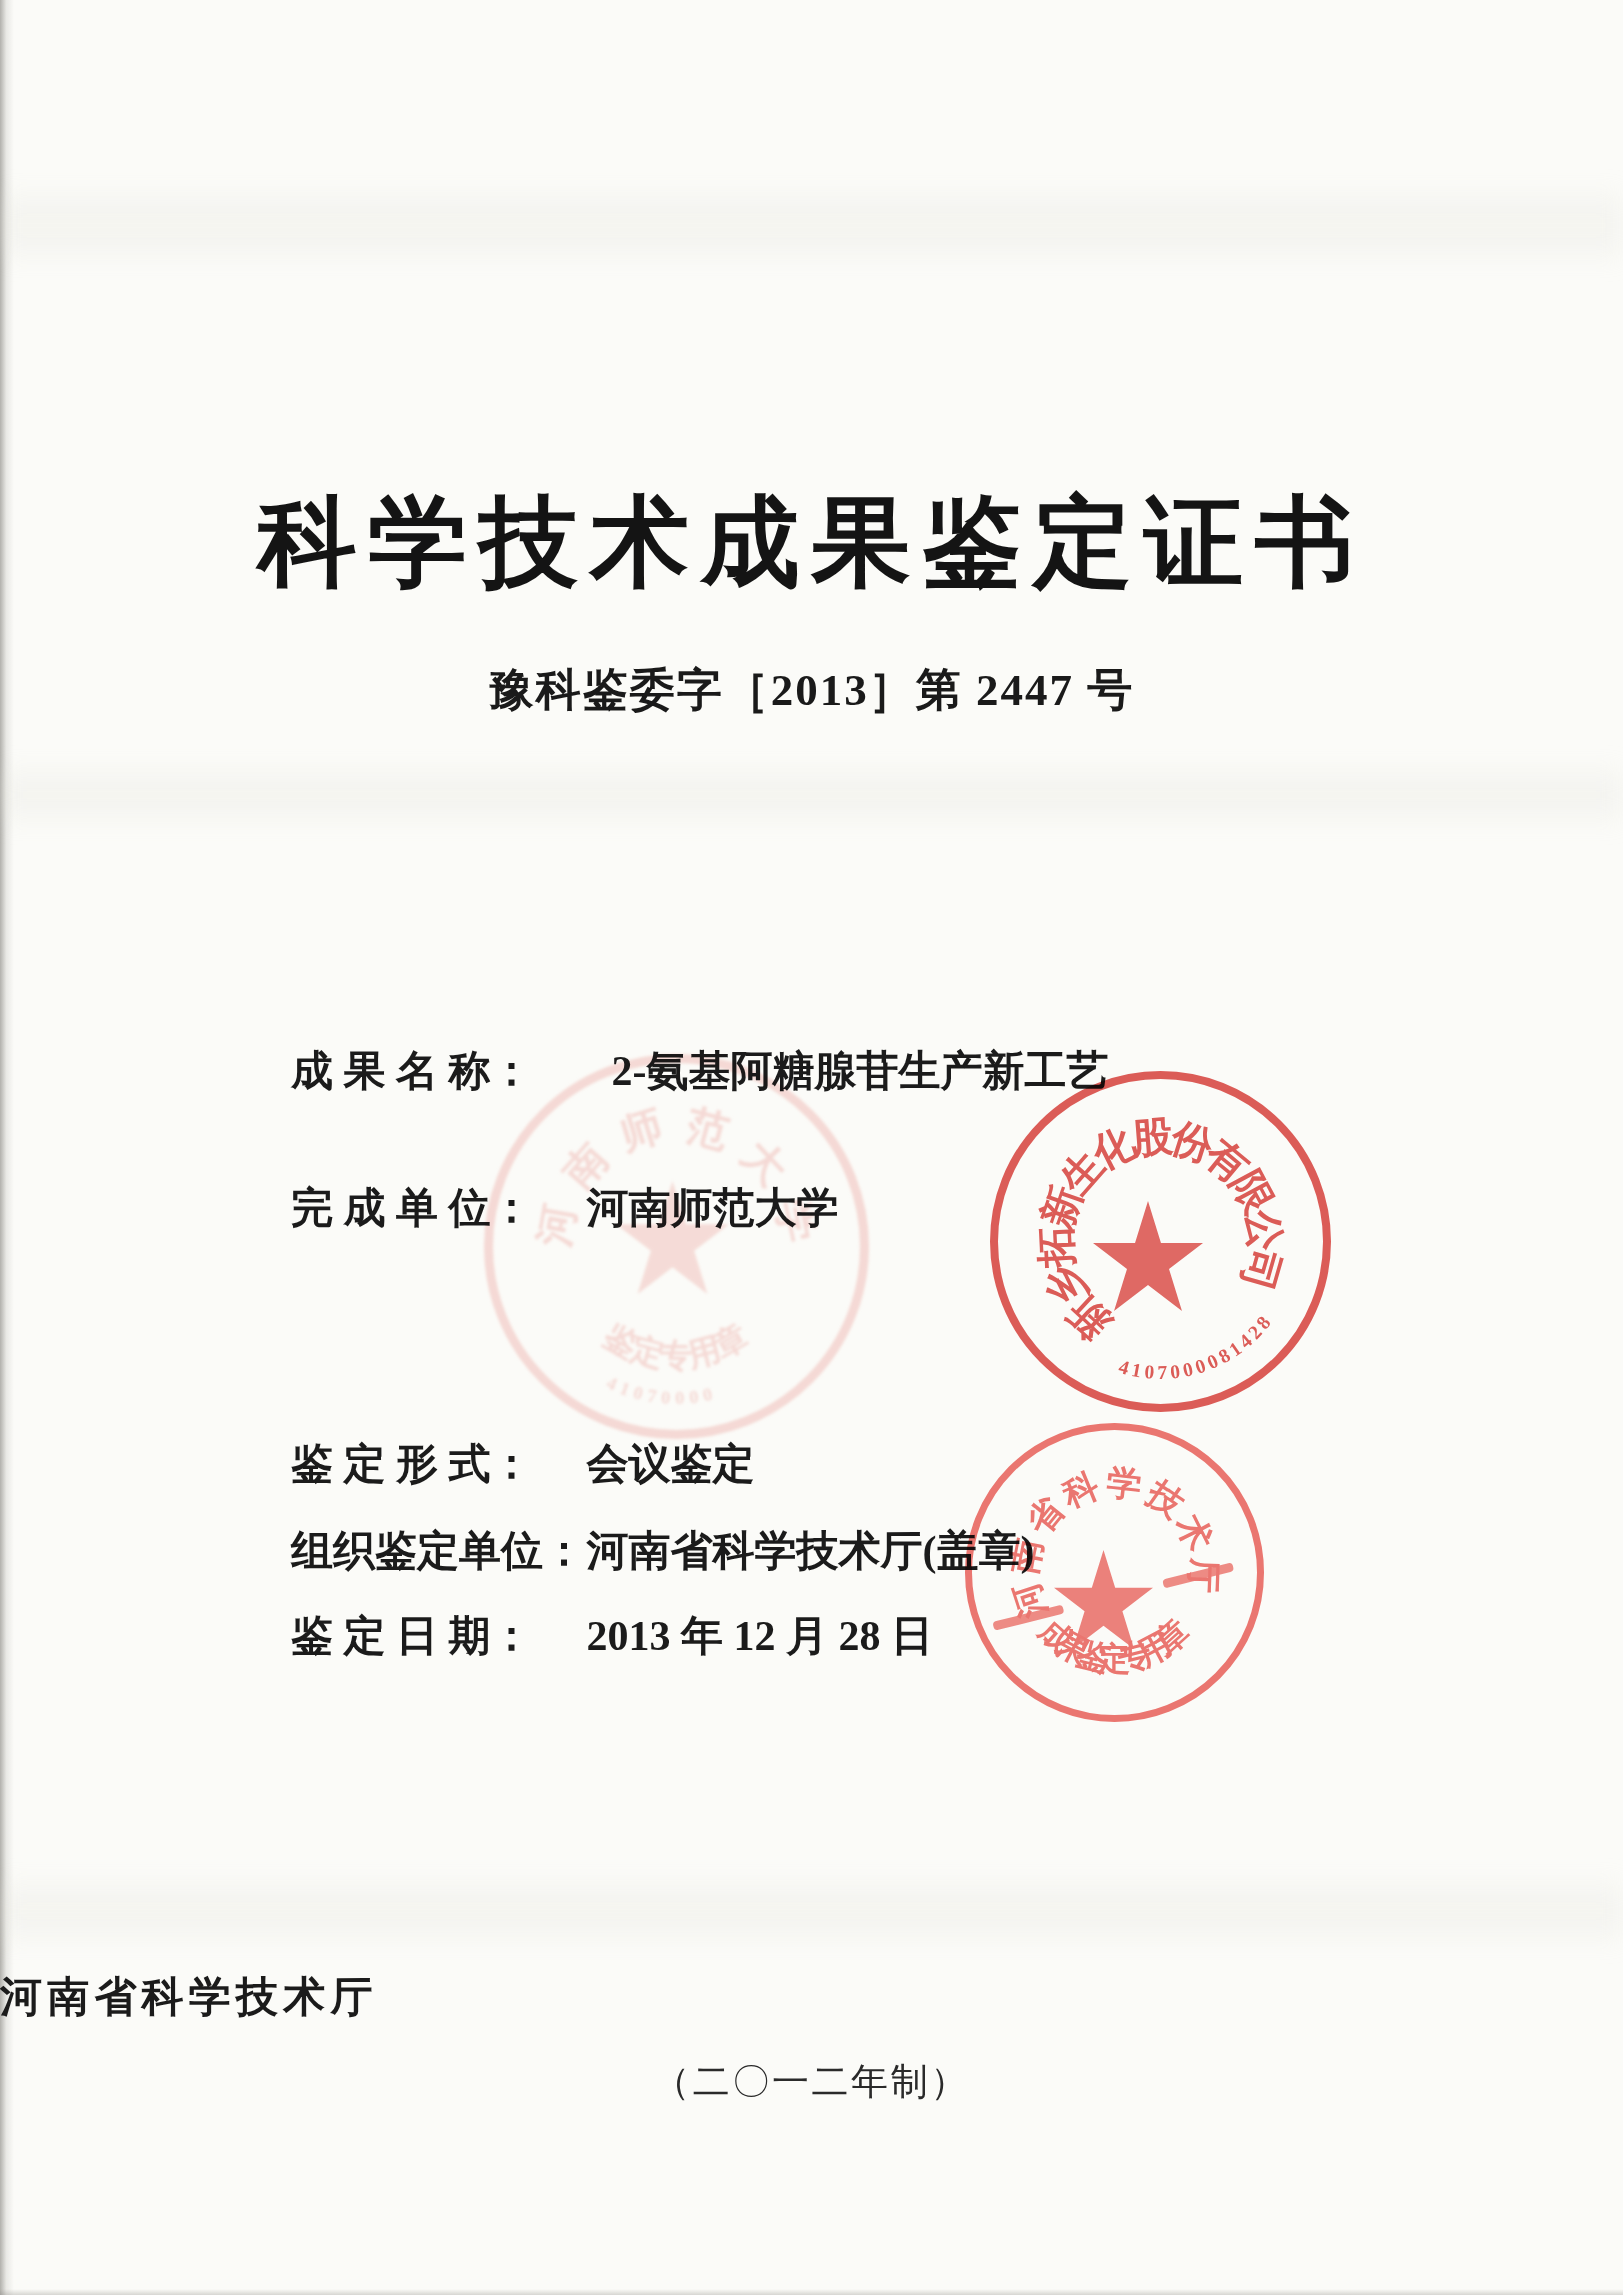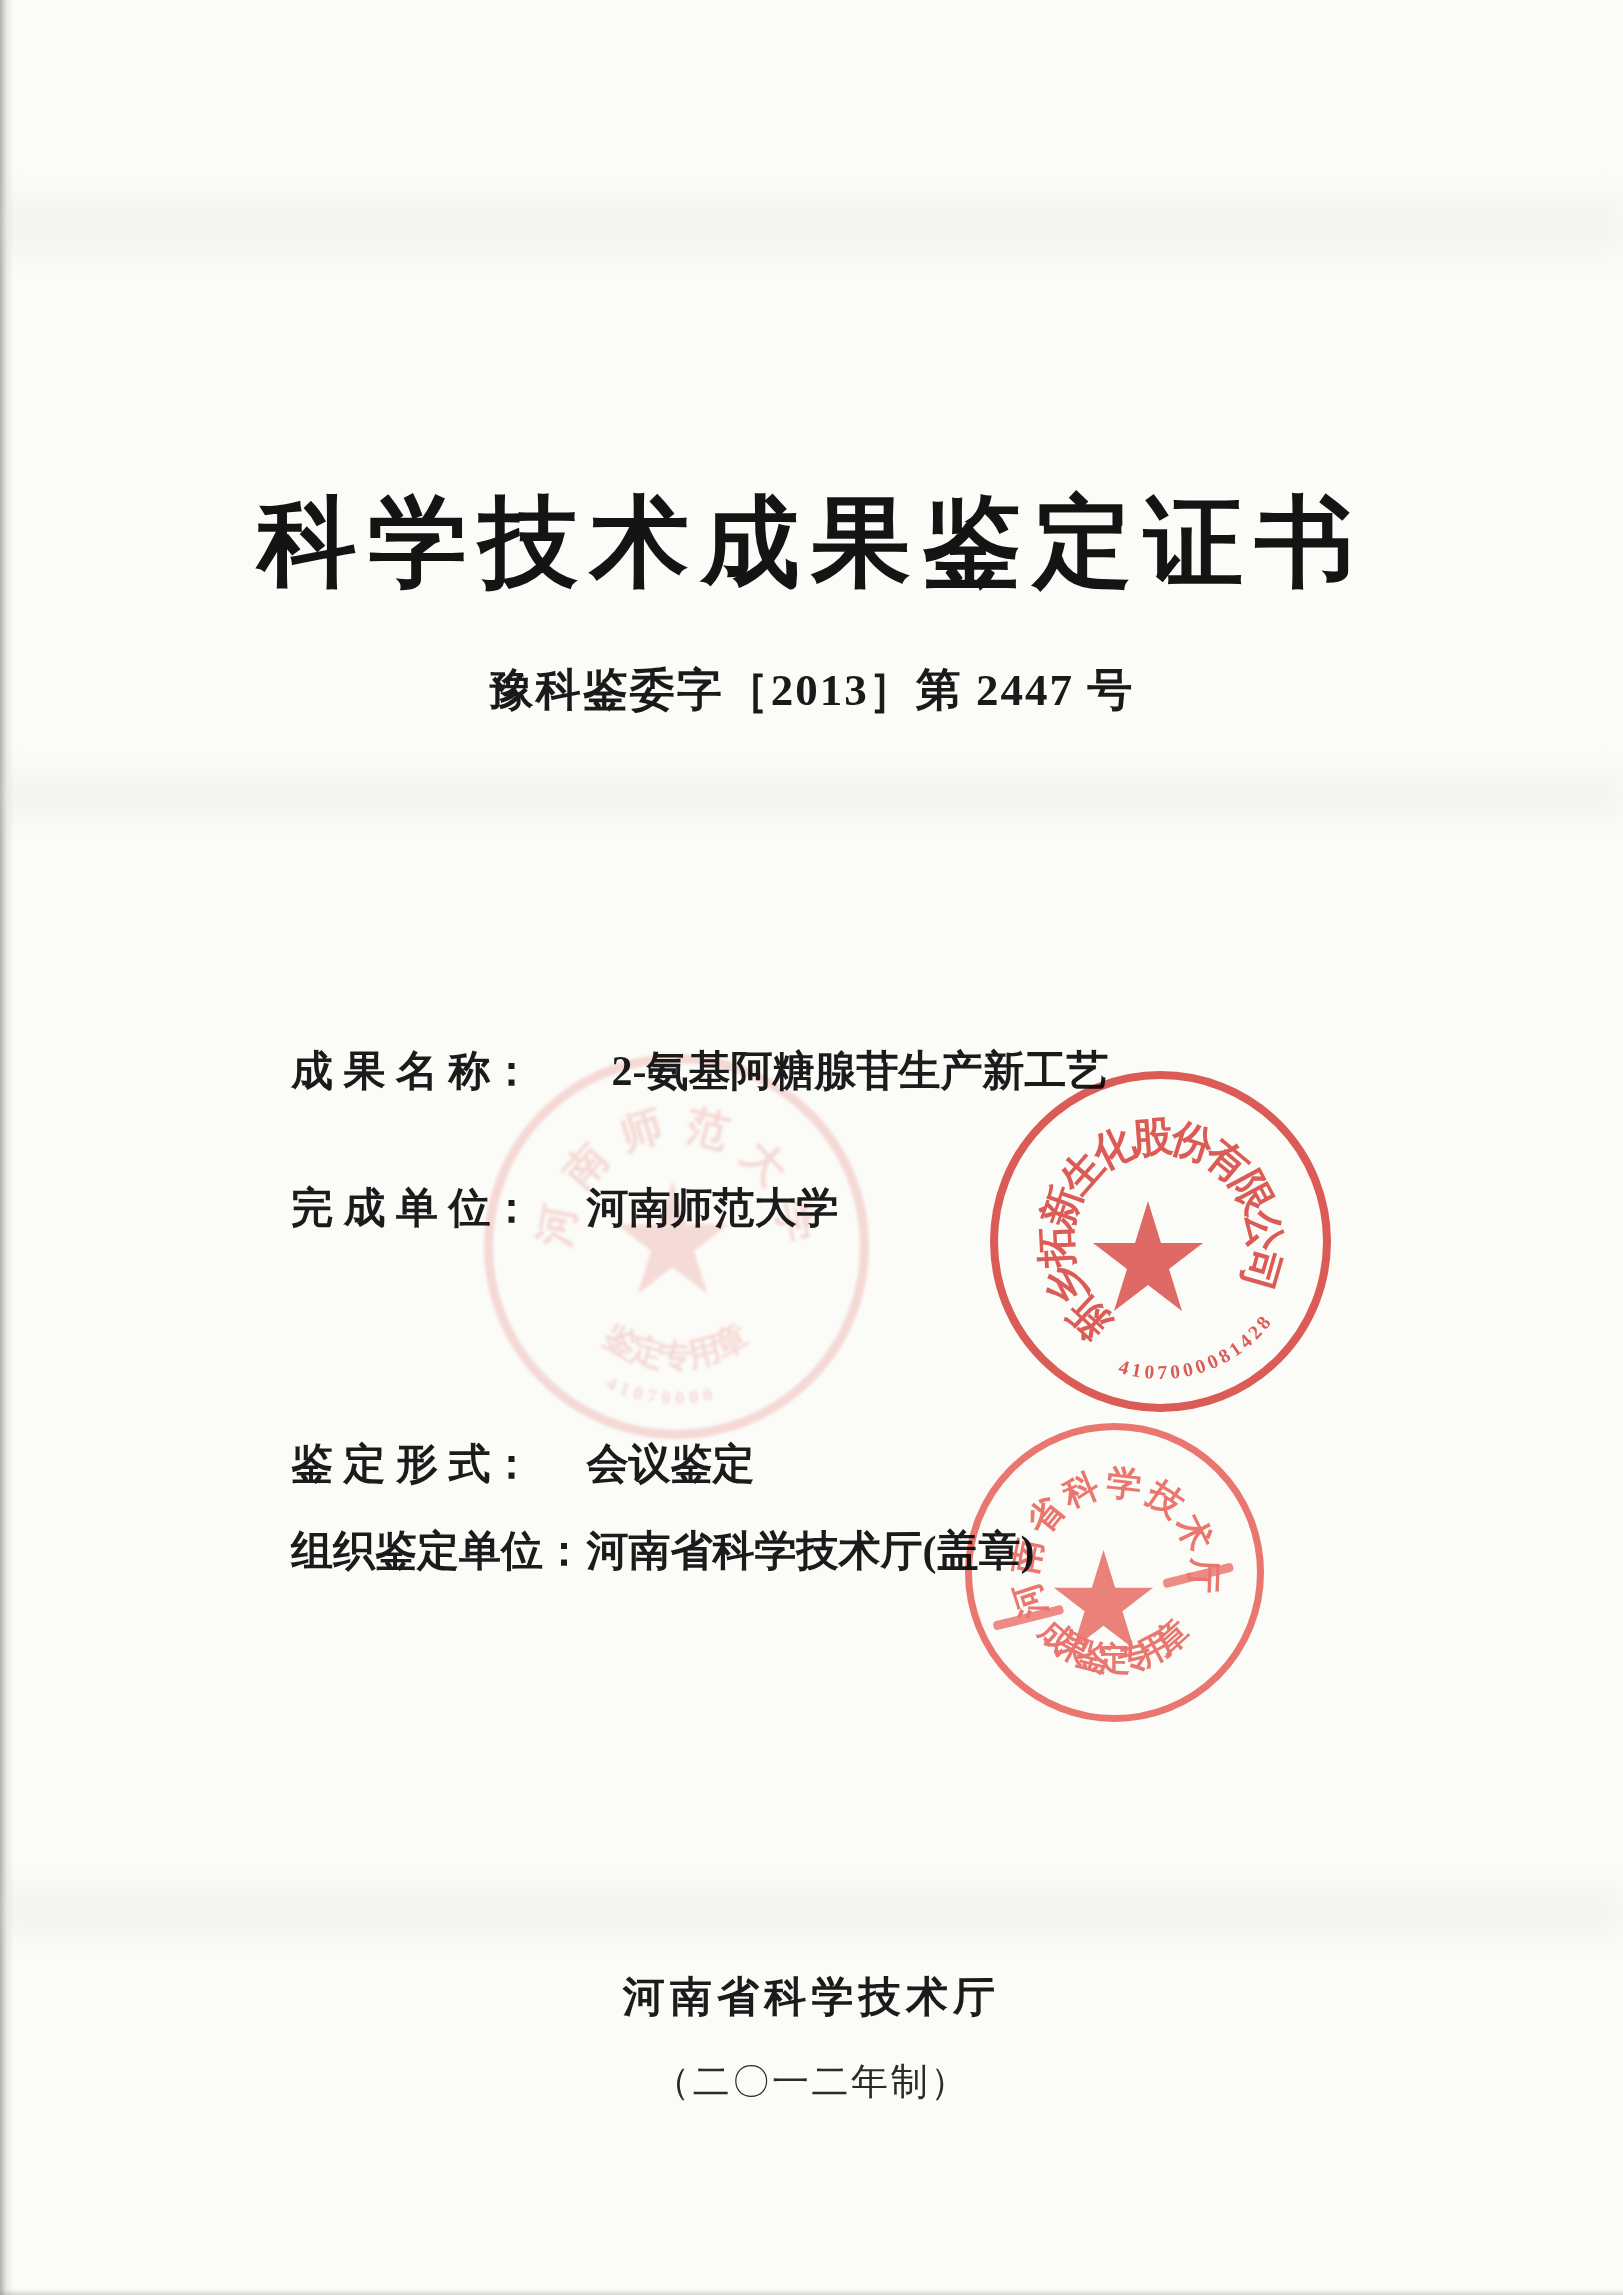--- a/index.html
+++ b/index.html
@@ -27,21 +27,21 @@
     text-align:center;font-size:45px;font-weight:700;
     letter-spacing:2px;color:#1a1a1a;white-space:nowrap;
   }
   .field-row{position:absolute;left:291px;font-size:42px;font-weight:700;line-height:55px;white-space:nowrap;}
   .flabel{display:inline-block;width:285px;vertical-align:top;}
   .fvalue{display:inline-block;vertical-align:top;}
   .indent1{padding-left:25px;}
   .org2{position:absolute;left:576px;font-size:42px;font-weight:700;line-height:55px;white-space:nowrap;}
   .footer-org{
     position:absolute;left:0;right:0;top:1969px;
-    text-align:center;font-size:42px;font-weight:700;letter-spacing:5.2px;white-space:nowrap;
+    text-align:left;font-size:42px;font-weight:700;letter-spacing:5.2px;white-space:nowrap;
   }
   .footer-edition{
     position:absolute;left:0;right:0;top:2057px;
     text-align:center;font-size:37px;font-weight:400;letter-spacing:2.6px;color:#2a2a2a;white-space:nowrap;
   }
   
   .stamp{position:absolute;border-radius:50%;mix-blend-mode:multiply;pointer-events:none;}
   .arc-rot{position:absolute;top:0;left:0;right:0;bottom:0;}
   .arc-ch{position:absolute;left:50%;transform:translateX(-50%);font-weight:700;white-space:pre;
           font-family:"Liberation Serif","DejaVu Serif",serif;}
@@ -77,20 +77,24 @@
   <div class="field-row" style="top:1524px;">
     <span class="flabel">组织鉴定单位：</span>
     <span class="fvalue">河南省科学技术厅(盖章)</span>
   </div>
 
   <div class="field-row" style="top:1437px;">
     <span class="flabel">鉴 定 形 式：</span>
     <span class="fvalue">会议鉴定</span>
   </div>
 
+  <div class="field-row" style="top:1609px;">
+    <span class="flabel">鉴 定 日 期：</span>
+    <span class="fvalue">2013 年 12 月 28 日</span>
+  </div>
 
 
   <div class="footer-org">河南省科学技术厅</div>
   <div class="footer-edition">（二〇一二年制）</div>
 
   <div id="stamps-layer">
       <div class="stamp" style="left: 990px; top: 1071px; width: 325px; height: 325px; border: 8.5px solid rgb(221, 79, 75); opacity: 0.92; filter: blur(0.5px);">
         <div class="arc-rot" style="transform: rotate(-137deg);">
           <span class="arc-ch" style="top: 31px; font-size: 41px; color: rgb(221, 79, 75);">新</span>
         </div>

